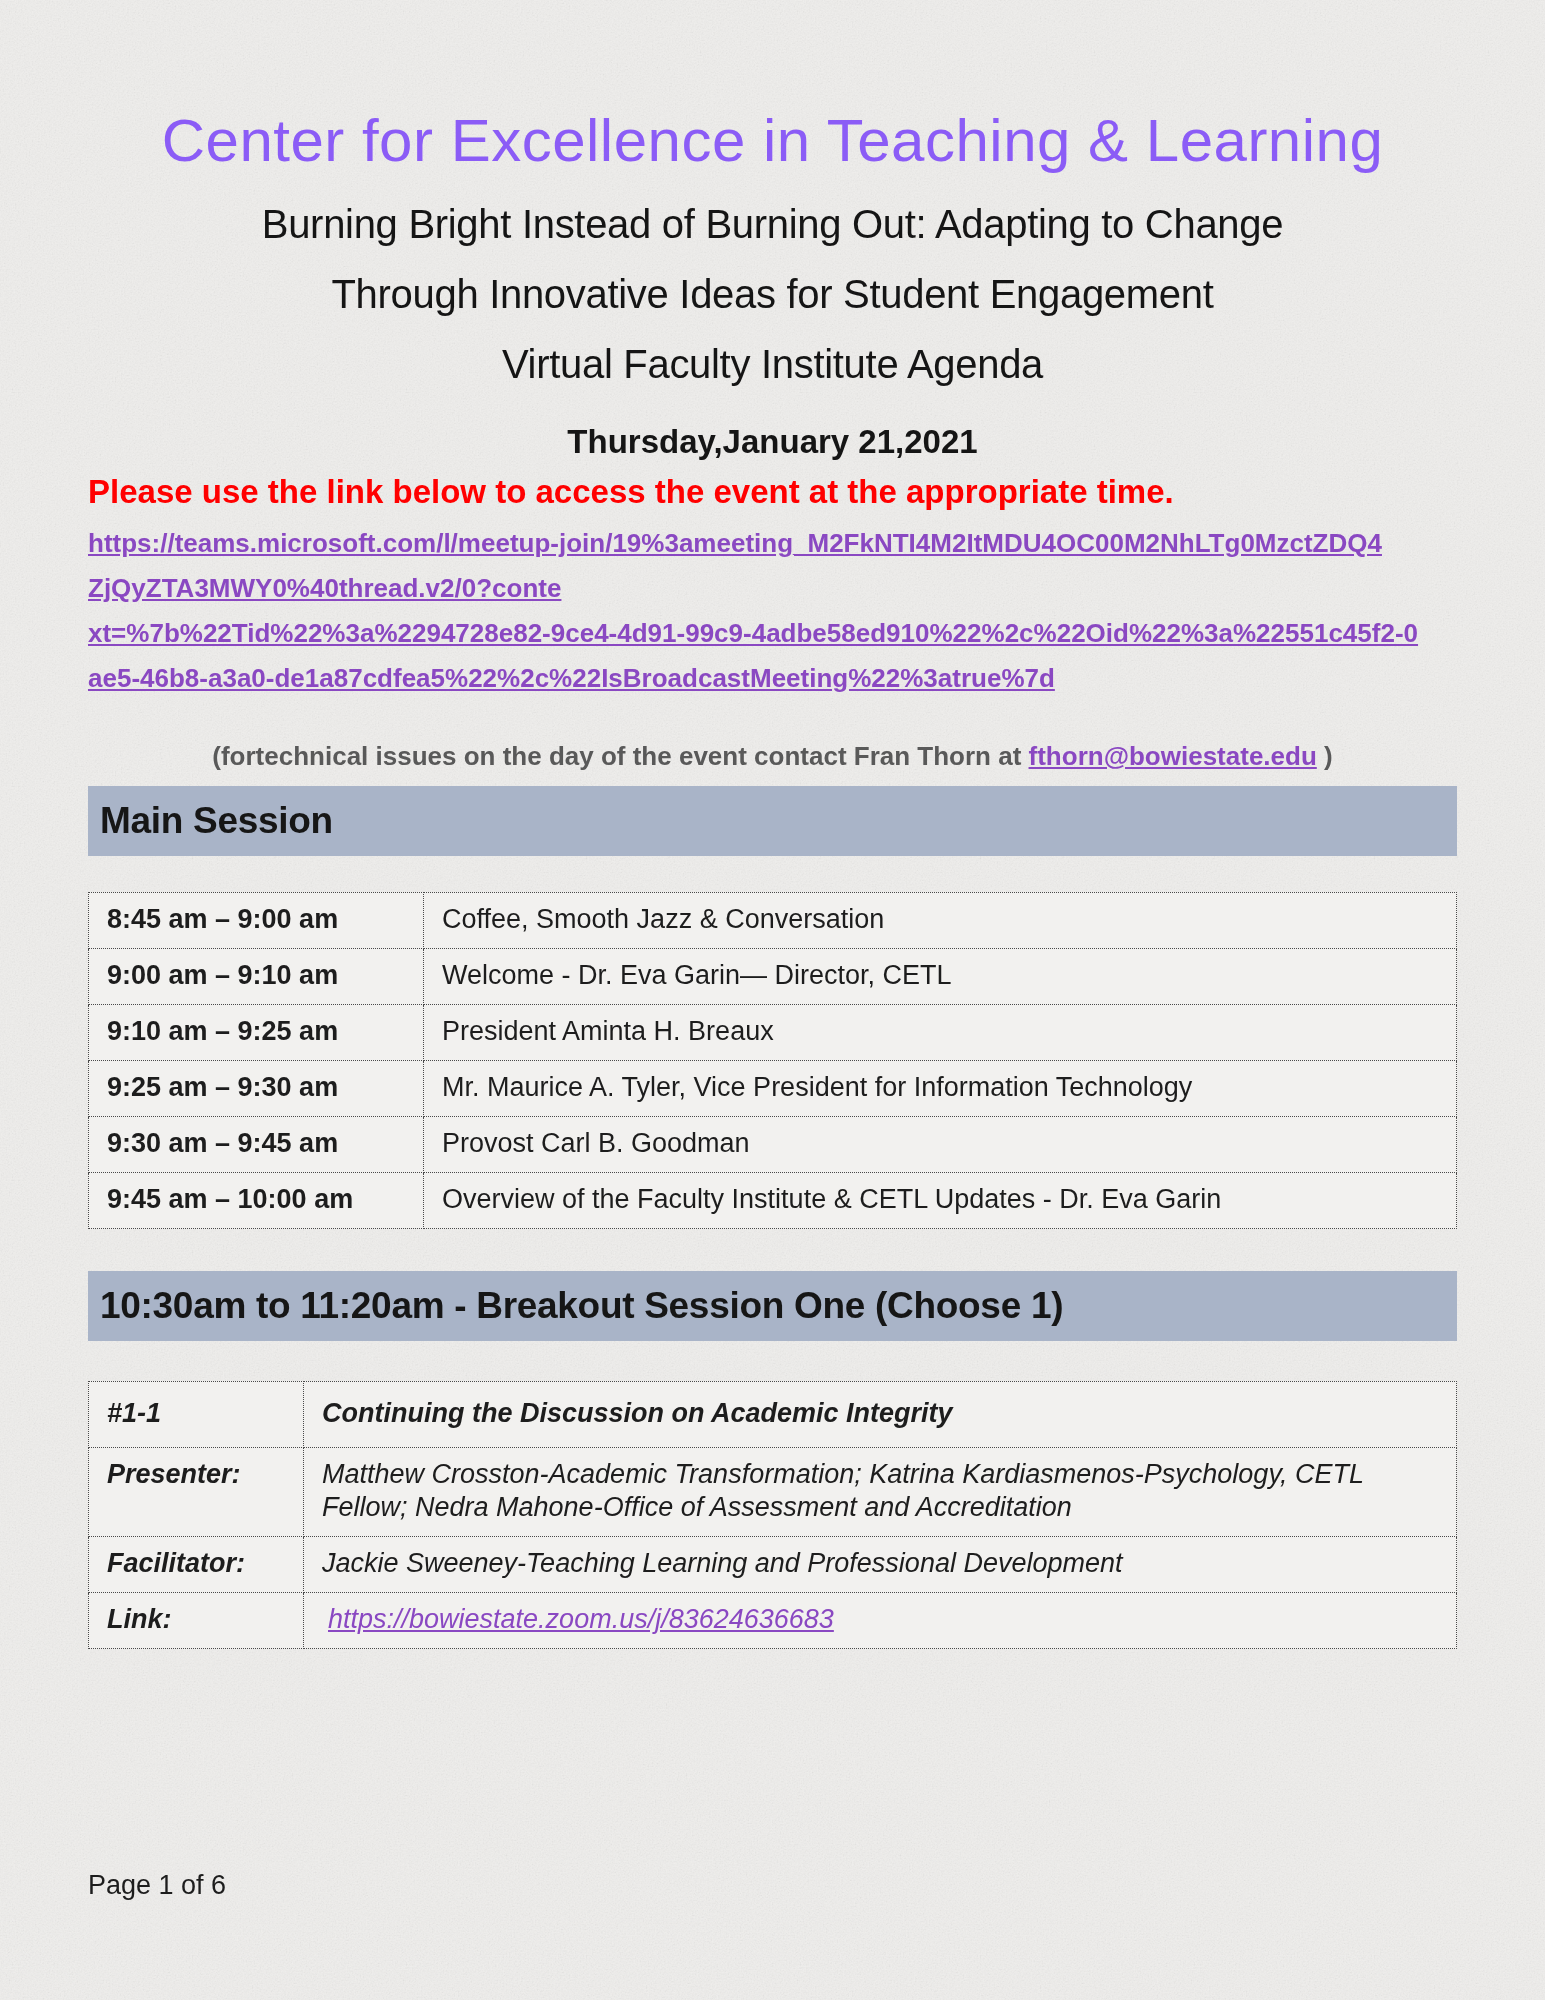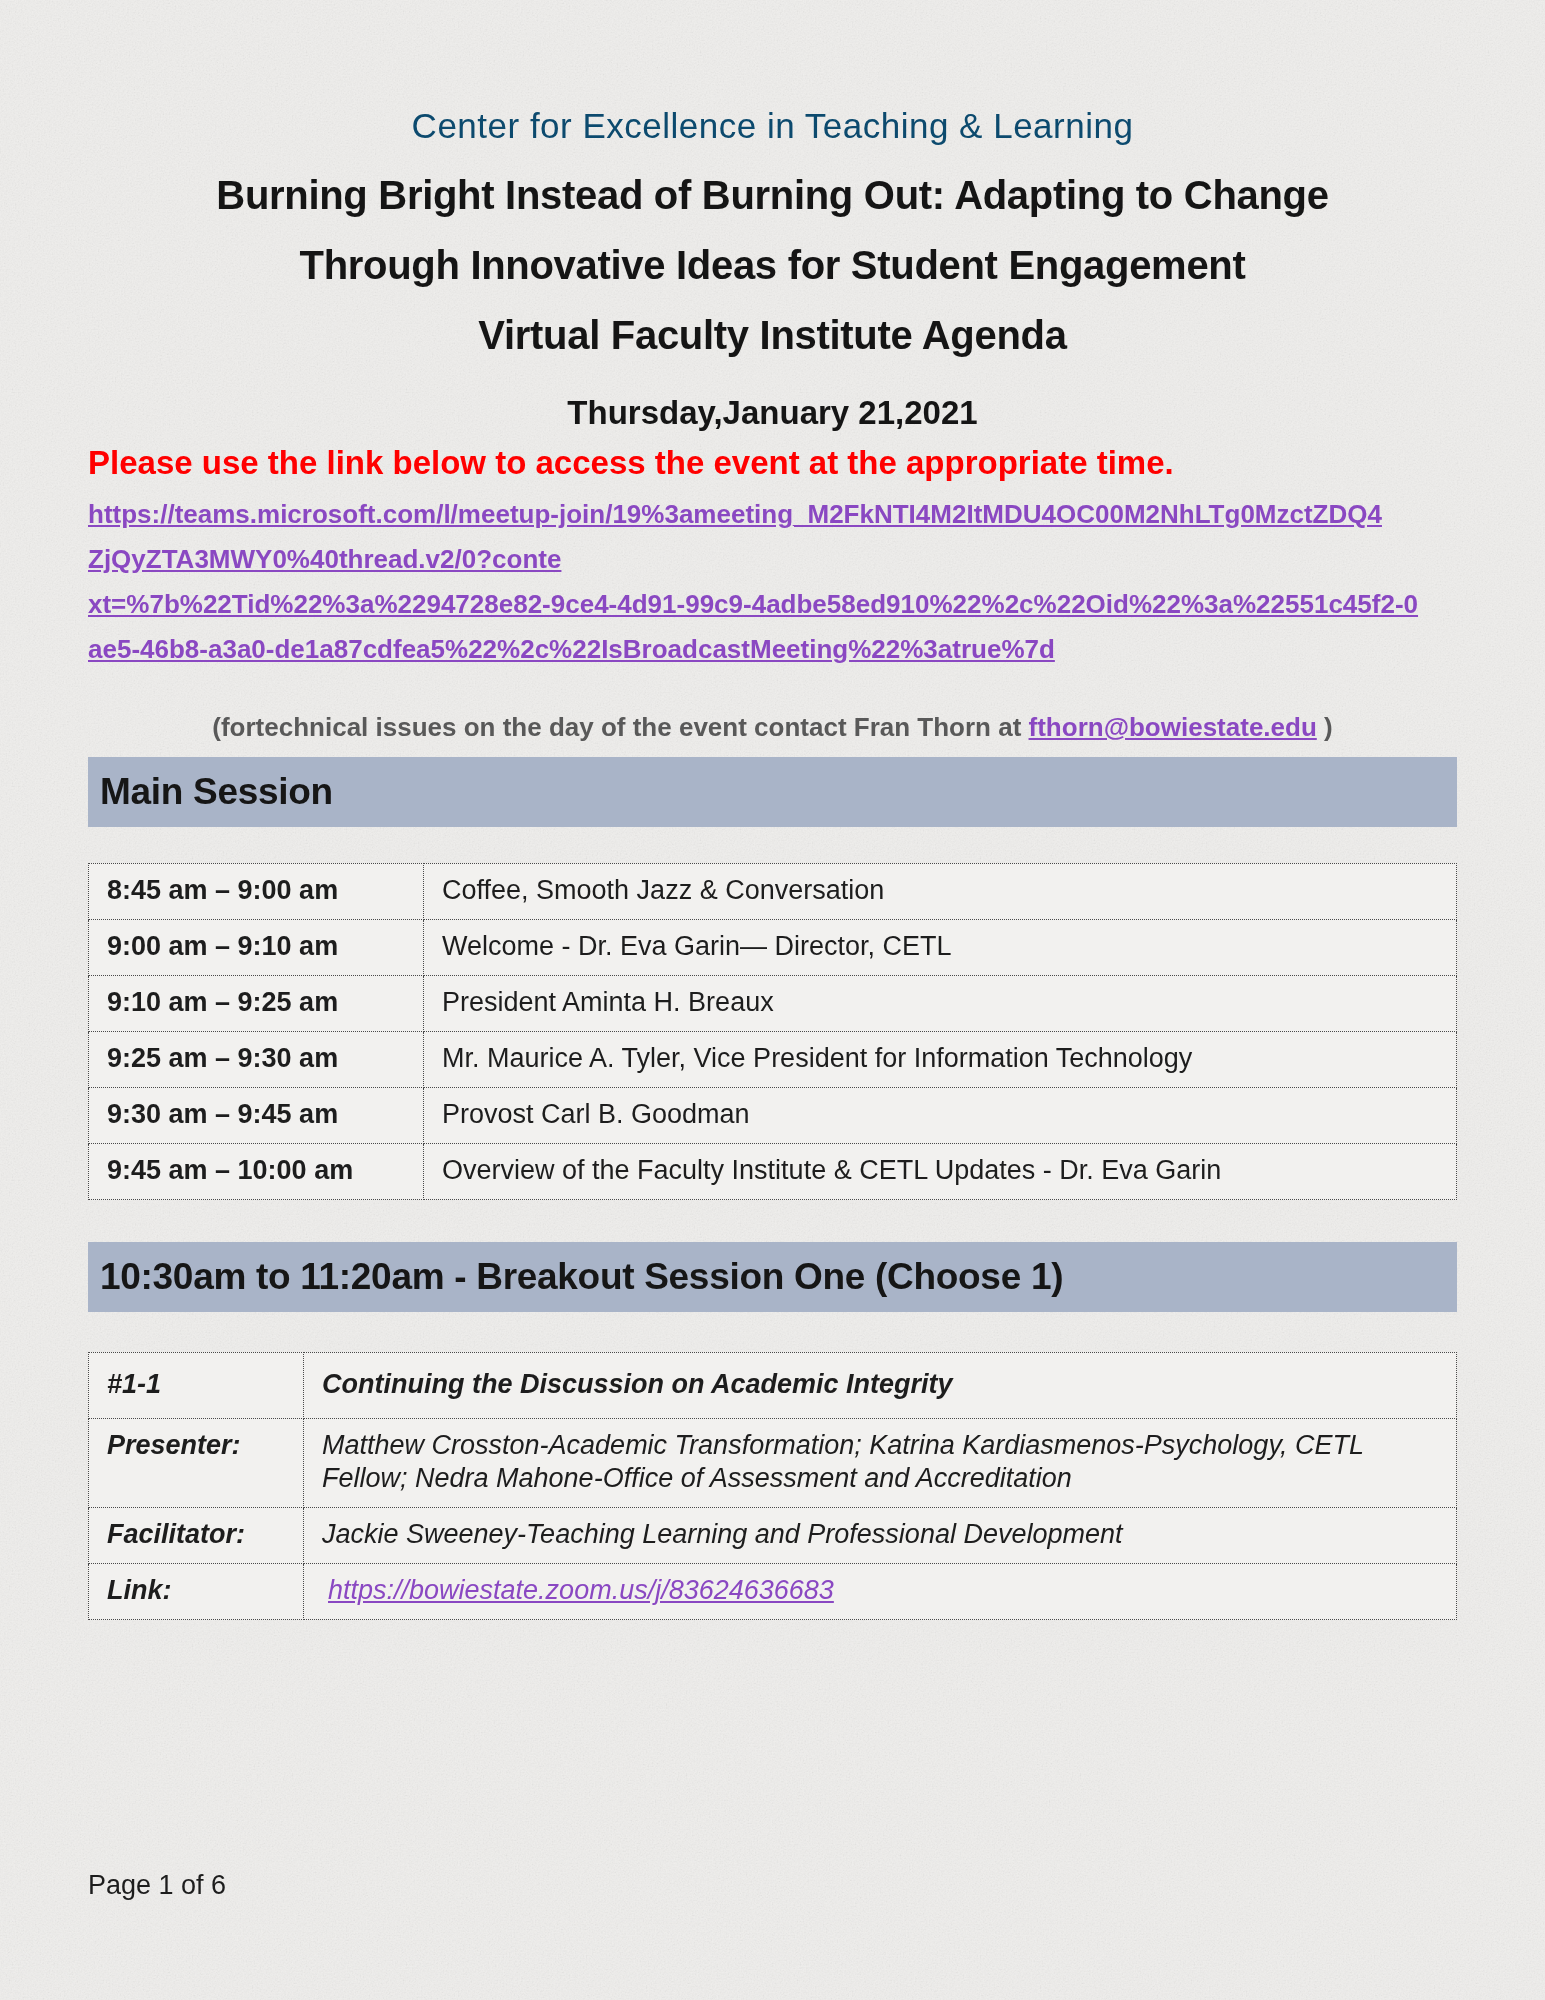--- a/index.html
+++ b/index.html
@@ -11,26 +11,26 @@
     overflow: hidden;
     background: #efeeec;
     color: #1c1c1c;
     font-family: "Liberation Sans", sans-serif;
   }
   .noise { position: absolute; left: 0; top: 0; z-index: 0; }
   .content { position: relative; z-index: 1; padding: 0 88px; }
 
   .org-title {
     margin: 0; padding-top: 106px;
-    font-size: 35px; font-weight: 400; letter-spacing: 0.5px;
-    text-align: center; color: #0c4a6e;
+    font-size: 60px; font-weight: 400; letter-spacing: 0.5px;
+    text-align: center; color: #8b5cf6;
   }
   .event-title {
     margin-top: 14px;
-    font-size: 40px; font-weight: 700; letter-spacing: -0.3px;
+    font-size: 40px; font-weight: 400; letter-spacing: -0.3px;
     text-align: center; line-height: 70px; color: #151515;
   }
   .date-line {
     margin-top: 24px;
     font-size: 33px; font-weight: 700; text-align: center; color: #151515;
   }
   .notice {
     margin-top: 12px;
     font-size: 33px; font-weight: 700; color: var(--notice-red, #ff0000);
   }

